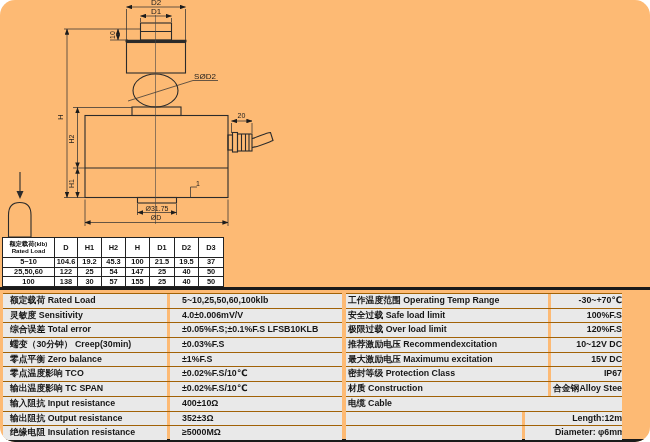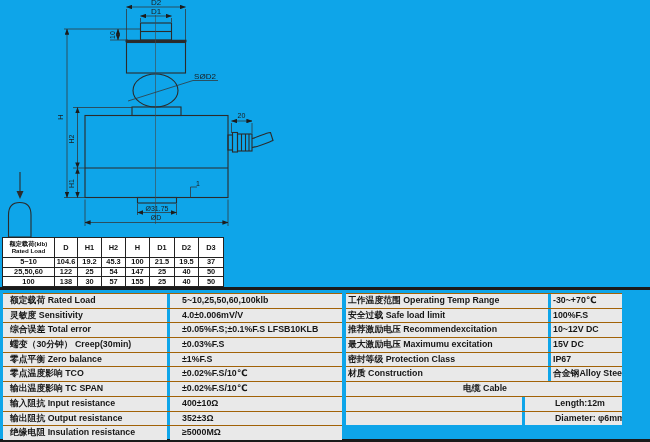--- a/index.html
+++ b/index.html
@@ -1,17 +1,17 @@
 <!DOCTYPE html>
 <html><head>
 <meta charset="utf-8">
 <style>
   html,body{margin:0;padding:0;background:#fff;}
-  #page{position:relative;width:650px;height:442px;background:#0ea5e9;overflow:hidden;
-        font-family:"Liberation Sans","DejaVu Sans",sans-serif;color:#1c1c1c;}
+  #page{position:relative;width:650px;height:442px;background:#fdba74;overflow:hidden;
+        font-family:"Liberation Sans","DejaVu Sans",sans-serif;color:#1c1c1c;border-radius:15px;}
 
   
   #drw{position:absolute;left:0;top:0;}
 
   
   table.dim{position:absolute;left:2px;top:237px;border-collapse:collapse;table-layout:fixed;}
   table.dim td,table.dim th{border:1px solid #222;text-align:center;vertical-align:middle;
         font-size:7.4px;font-weight:bold;line-height:1.05;padding:0;background:#fff;color:#111;}
   table.dim th{height:19px;}
   table.dim td{height:8.6px;}
@@ -26,24 +26,24 @@
   
   .half{position:absolute;top:293px;}
   .half.l{left:3px;width:339px;}
   .half.r{left:346px;width:276px;}
   .srow{display:flex;height:14.7px;box-sizing:border-box;border-top:1px solid #a16207;}
   .cell{background:#e9e9e9;box-sizing:border-box;font-size:8.8px;font-weight:bold;
         line-height:13.6px;white-space:nowrap;overflow:hidden;color:#161616;}
   .half.l .lbl{width:164px;padding-left:7px;}
   .half.l .val{flex:1;margin-left:3px;padding-left:12px;}
   .half.r .lbl{width:202px;padding-left:2px;}
-  .half.r .val{flex:1;margin-left:3px;padding-left:2px;}
+  .half.r .val{flex:1;margin-left:3px;padding-left:2px;text-align:right;}
   .half.r .srow.wide .lbl{width:176px;}
   .half.r .srow.wide .val{padding-left:30px;}
-  .half.r .srow.merged .lbl{width:auto;flex:1;text-align:center;}
+  .half.r .srow.merged .lbl{width:auto;flex:1;}
 
   
   text{font-family:"Liberation Sans","DejaVu Sans",sans-serif;font-size:8px;fill:#1c1c1c;}
   .sm{font-size:7px;}
 </style>
 </head>
 <body>
 
 <div id="page">
 
@@ -237,20 +237,24 @@
   <div class="half r">
     <div class="srow">
       <div class="cell lbl">工作温度范围 Operating Temp Range</div>
       <div class="cell val">-30~+70℃</div>
     </div>
     <div class="srow">
       <div class="cell lbl">安全过载 Safe load limit</div>
       <div class="cell val">100%F.S</div>
     </div>
     <div class="srow">
+      <div class="cell lbl">极限过载 Over load limit</div>
+      <div class="cell val">120%F.S</div>
+    </div>
+    <div class="srow">
       <div class="cell lbl">推荐激励电压 Recommendexcitation</div>
       <div class="cell val">10~12V DC</div>
     </div>
     <div class="srow">
       <div class="cell lbl">最大激励电压 Maximumu excitation</div>
       <div class="cell val">15V DC</div>
     </div>
     <div class="srow">
       <div class="cell lbl">密封等级 Protection Class</div>
       <div class="cell val">IP67</div>

